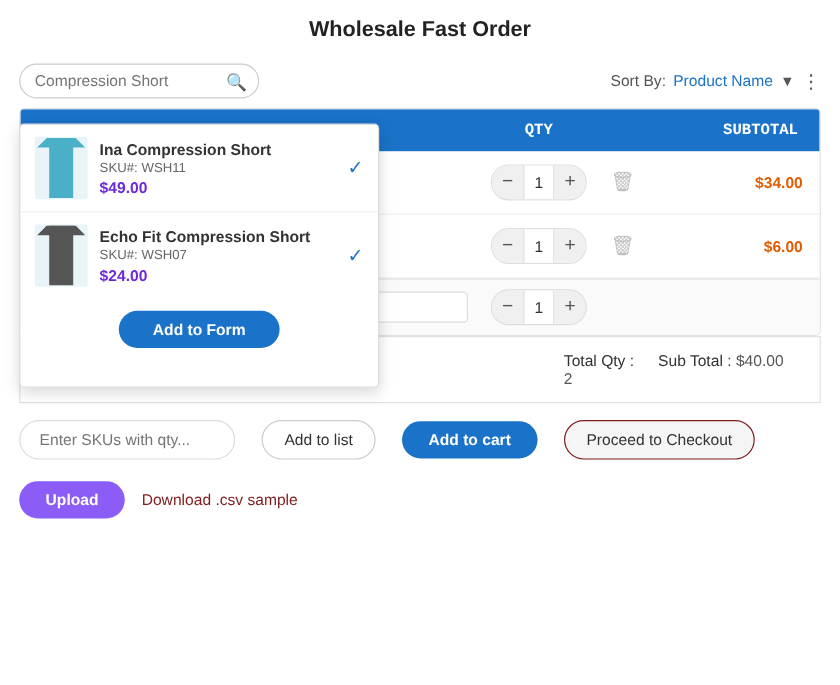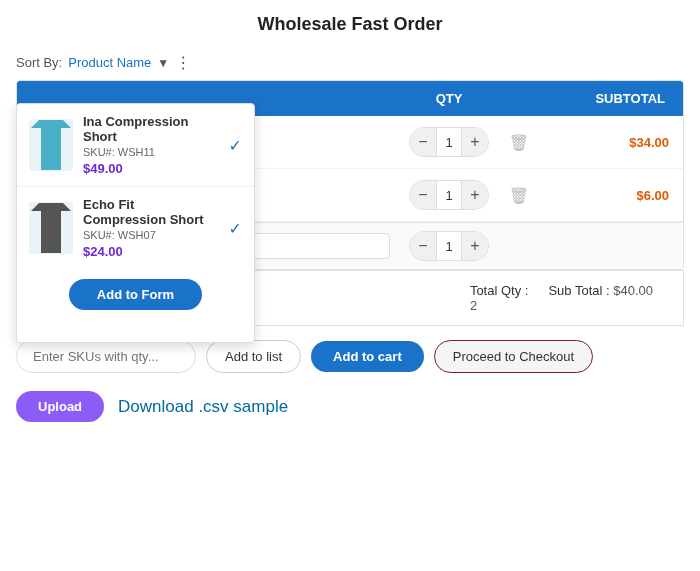--- a/index.html
+++ b/index.html
@@ -62,21 +62,21 @@
     .sort-arrow {
       font-size: 12px;
       color: #555;
       cursor: pointer;
     }
     
     .dropdown-overlay {
       position: absolute;
       top: 58px;
       left: 16px;
-      width: 239px;
+      width: 300px;
       background: #fff;
       border: 1px solid #ddd;
       border-radius: 4px;
       box-shadow: 0 4px 12px rgba(0,0,0,0.15);
       z-index: 100;
       padding-bottom: 12px;
     }
     .dropdown-item {
       display: flex;
       align-items: center;
@@ -126,21 +126,21 @@
     }
     .table-header {
       display: grid;
       grid-template-columns: 1fr 80px 60px 120px;
       background: #1a73c8;
       color: #fff;
       font-size: 13px;
       font-weight: bold;
       padding: 10px 14px;
     }
-    .table-header .col { padding: 0 4px; }
+    .table-header .col { padding: 0 4px; font-family: Liberation Mono, monospace; }
     .table-header .col-qty { text-align: center; }
     .table-header .col-subtotal { text-align: right; }
     .table-row {
       display: grid;
       grid-template-columns: 1fr 80px 60px 120px;
       align-items: center;
       padding: 10px 14px;
       border-bottom: 1px solid #f0f0f0;
     }
     .table-row:last-child { border-bottom: none; }
@@ -227,21 +227,21 @@
     }
     .stats-right {
       display: flex;
       gap: 20px;
     }
     .stats-label { font-weight: normal; color: #333; }
     
     .bottom-actions {
       display: flex;
       align-items: center;
-      gap: 10px;
+      gap: 22px;
       padding: 14px 16px;
       flex-wrap: wrap;
     }
     .sku-input {
       border: 1px solid #ddd;
       border-radius: 20px;
       padding: 8px 16px;
       font-size: 13px;
       color: #aaa;
       outline: none;
@@ -286,34 +286,38 @@
       background: #8b5cf6;
       color: #fff;
       border: none;
       border-radius: 20px;
       padding: 8px 22px;
       font-size: 13px;
       cursor: pointer;
       font-weight: bold;
     }
     .csv-link {
-      color: #0369a1;
-      font-size: 17px;
+      color: #7f1d1d;
+      font-size: 13px;
       text-decoration: none;
       cursor: pointer;
     }
     
     .garment { width: 40px; height: 50px; }
   </style>
 </head>
 <body>
 
 <div class="page-title">Wholesale Fast Order</div>
 
 <div class="top-bar">
+  <div class="search-wrapper">
+    <input class="search-input" type="text" placeholder="Compression Short" style="">
+    <span class="search-icon">🔍</span>
+  </div>
 
   <div class="dropdown-overlay">
     <div class="dropdown-item">
       <div class="dropdown-item-img">
         <svg class="garment" viewBox="0 0 40 50">
           <rect x="10" y="0" width="20" height="8" fill="#4ab0c8"></rect>
           <polygon points="0,8 10,8 10,50 30,50 30,8 40,8 32,0 8,0" fill="#4ab0c8"></polygon>
         </svg>
       </div>
       <div class="dropdown-item-info">

